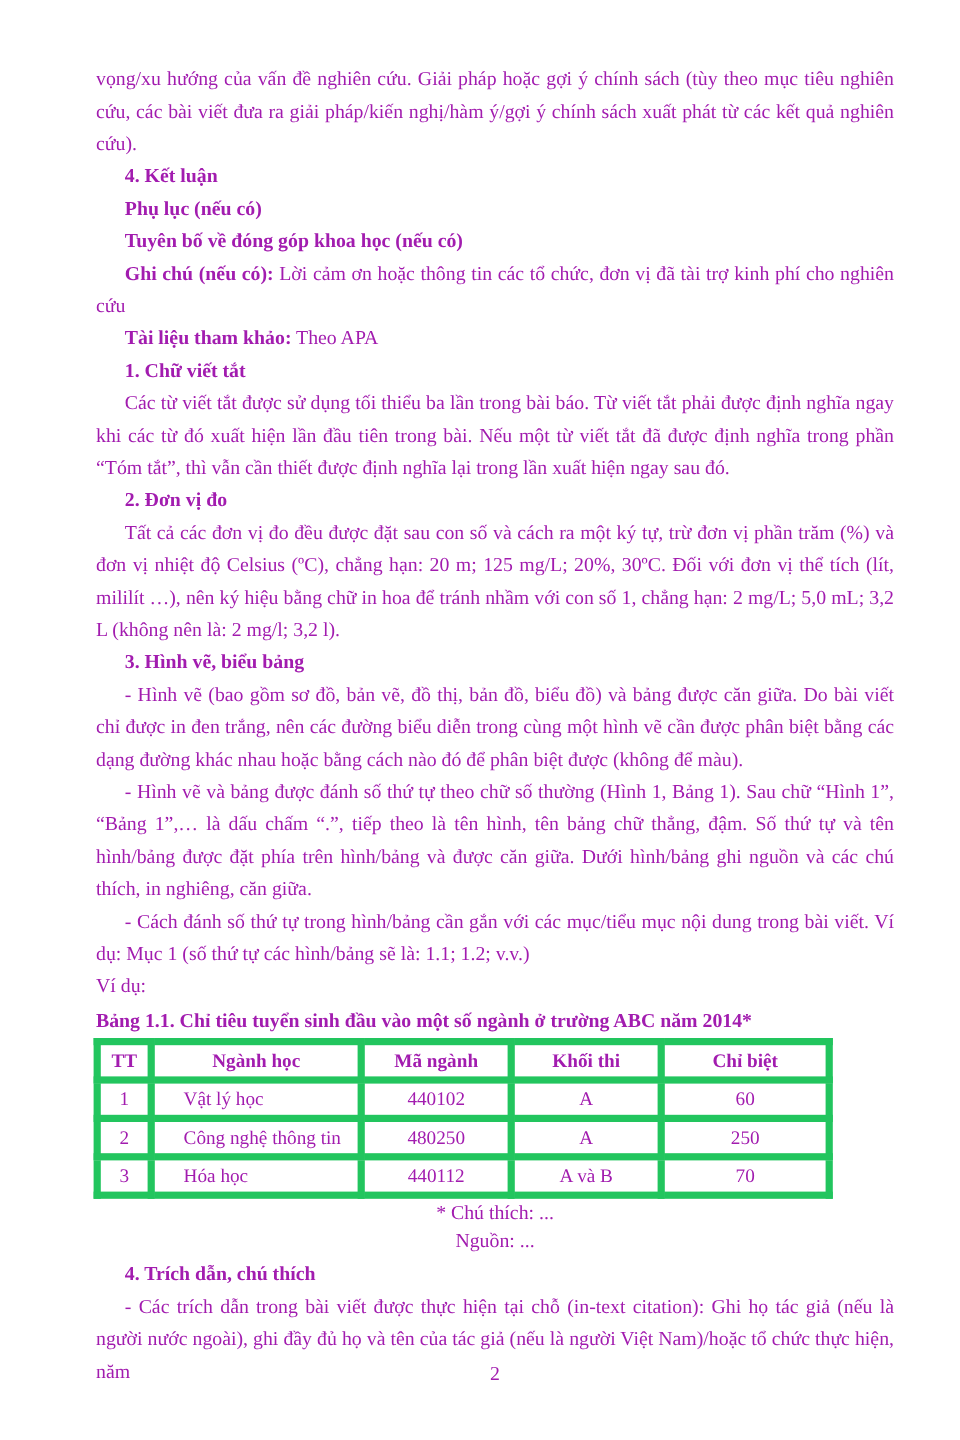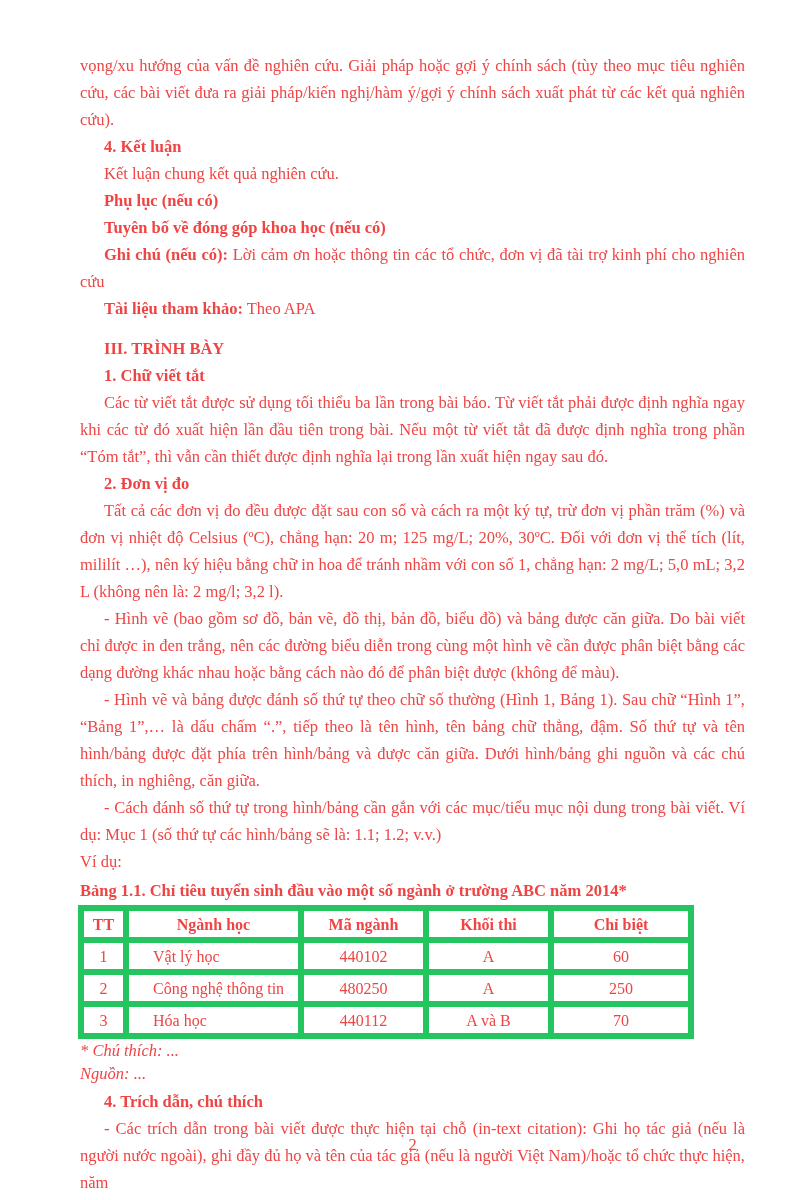--- a/index.html
+++ b/index.html
@@ -5,21 +5,21 @@
   html,body { margin:0; padding:0; background:#ffffff; }
   .page {
     position:relative;
     width:800px; height:1200px;
     box-sizing:border-box;
     padding:52px 55px 0 80px;
     background:#ffffff;
     font-family:"Liberation Serif","DejaVu Serif",serif;
     font-size:16.5px;
     line-height:27px;
-    color:#ef4444;
+    color:#a21caf;
     overflow:hidden;
   }
   .para { margin:0; text-indent:24px; text-align:justify; }
   .cont  { text-indent:0; }
   .head { margin:0; font-weight:bold; text-indent:24px; text-align:left; }
   .sec-gap { margin-top:13px; }
   .vidu { margin:0; text-indent:0; text-align:left; }
   .caption { margin:2px 0 1px 0; font-weight:bold; text-align:left; text-indent:0; }
   table.ex {
     border-collapse:collapse;
@@ -33,52 +33,51 @@
     height:26px;
     padding:0 2px;
     text-align:center;
     font-size:16px;
     line-height:25px;
     overflow:hidden;
     white-space:nowrap;
   }
   table.ex th { font-weight:bold; }
   table.ex td.cell-left { text-align:left; padding-left:24px; }
-  .note { margin:0; text-align:left; font-style:italic; line-height:23px; text-indent:0; }
+  .note { margin:0; text-align:center; line-height:23px; text-indent:0; }
   .head-after-table { margin-top:3px; }
   .pagenum {
     position:absolute; left:80px; right:55px; bottom:42px;
     text-align:center; font-size:16.5px; line-height:27px;
   }
 </style>
 </head>
 <body>
 
 <div class="page">
 
   <p class="para cont">vọng/xu hướng của vấn đề nghiên cứu. Giải pháp hoặc gợi ý chính sách (tùy theo mục tiêu nghiên cứu, các bài viết đưa ra giải pháp/kiến nghị/hàm ý/gợi ý chính sách xuất phát từ các kết quả nghiên cứu).</p>
 
   <p class="head">4. Kết luận</p>
-  <p class="para">Kết luận chung kết quả nghiên cứu.</p>
 
   <p class="head">Phụ lục (nếu có)</p>
   <p class="head">Tuyên bố về đóng góp khoa học (nếu có)</p>
 
   <p class="para"><span class="bold" style="font-weight:bold">Ghi chú (nếu có):</span><span> Lời cảm ơn hoặc thông tin các tổ chức, đơn vị đã tài trợ kinh phí cho nghiên cứu</span></p>
 
   <p class="para"><span style="font-weight:bold">Tài liệu tham khảo:</span><span> Theo APA</span></p>
 
 
-  <p class="head sec-gap">III. TRÌNH BÀY</p>
   <p class="head">1. Chữ viết tắt</p>
   <p class="para">Các từ viết tắt được sử dụng tối thiểu ba lần trong bài báo. Từ viết tắt phải được định nghĩa ngay khi các từ đó xuất hiện lần đầu tiên trong bài. Nếu một từ viết tắt đã được định nghĩa trong phần “Tóm tắt”, thì vẫn cần thiết được định nghĩa lại trong lần xuất hiện ngay sau đó.</p>
 
   <p class="head">2. Đơn vị đo</p>
   <p class="para">Tất cả các đơn vị đo đều được đặt sau con số và cách ra một ký tự, trừ đơn vị phần trăm (%) và đơn vị nhiệt độ Celsius (ºC), chẳng hạn: 20 m; 125 mg/L; 20%, 30ºC. Đối với đơn vị thể tích (lít, mililít …), nên ký hiệu bằng chữ in hoa để tránh nhầm với con số 1, chẳng hạn: 2 mg/L; 5,0 mL; 3,2 L (không nên là: 2 mg/l; 3,2 l).</p>
 
+  <p class="head">3. Hình vẽ, biểu bảng</p>
   <p class="para">- Hình vẽ (bao gồm sơ đồ, bản vẽ, đồ thị, bản đồ, biểu đồ) và bảng được căn giữa. Do bài viết chỉ được in đen trắng, nên các đường biểu diễn trong cùng một hình vẽ cần được phân biệt bằng các dạng đường khác nhau hoặc bằng cách nào đó để phân biệt được (không để màu).</p>
   <p class="para">- Hình vẽ và bảng được đánh số thứ tự theo chữ số thường (Hình 1, Bảng 1). Sau chữ “Hình 1”, “Bảng 1”,… là dấu chấm “.”, tiếp theo là tên hình, tên bảng chữ thẳng, đậm. Số thứ tự và tên hình/bảng được đặt phía trên hình/bảng và được căn giữa. Dưới hình/bảng ghi nguồn và các chú thích, in nghiêng, căn giữa.</p>
   <p class="para">- Cách đánh số thứ tự trong hình/bảng cần gắn với các mục/tiểu mục nội dung trong bài viết. Ví dụ: Mục 1 (số thứ tự các hình/bảng sẽ là: 1.1; 1.2; v.v.)</p>
 
   <p class="vidu">Ví dụ:</p>
 
   <p class="caption">Bảng 1.1. Chỉ tiêu tuyển sinh đầu vào một số ngành ở trường ABC năm 2014*</p>
 
   <table class="ex">
     <colgroup>

